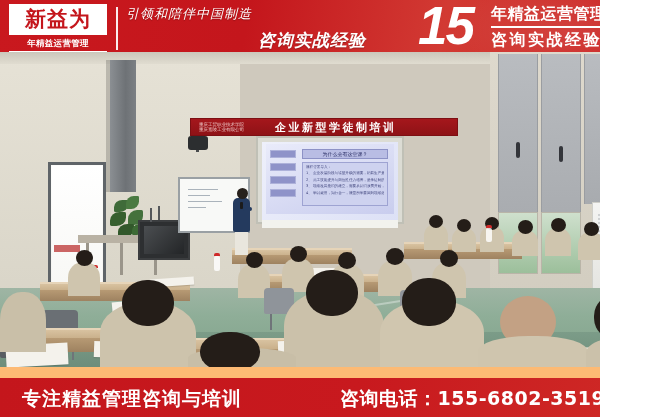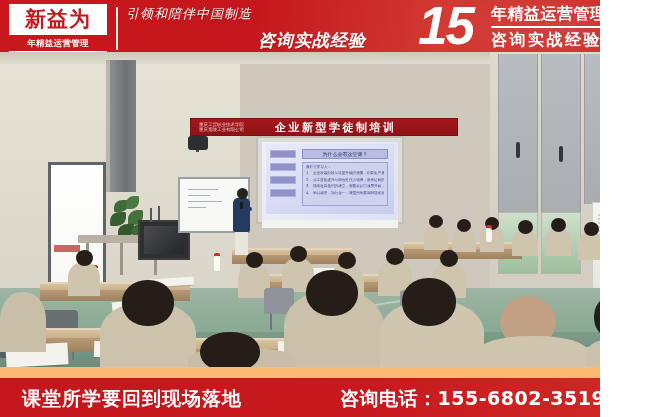--- a/index.html
+++ b/index.html
@@ -382,17 +382,17 @@
     <div class="head" style="left:122px;top:228px;width:52px;height:46px;border-radius:48%;"></div>
     <div class="person" style="left:188px;top:296px;width:108px;height:22px;background:#c8bea7;"></div>
     <div class="head" style="left:200px;top:280px;width:60px;height:40px;border-radius:48%;"></div>
     <div class="head-skin" style="left:500px;top:244px;width:56px;height:52px;"></div>
     <div class="person" style="left:478px;top:284px;width:110px;height:34px;background:#cfc5ae;"></div>
     <div class="head" style="left:594px;top:240px;width:56px;height:50px;border-radius:48%;"></div>
     <div class="person" style="left:586px;top:286px;width:70px;height:32px;background:#cbc1aa;"></div>
   </div>
 
   <div class="footer">
-    <div class="footer-left">课堂所学要回到现场落地</div>
+    <div class="footer-left">专注精益管理咨询与培训</div>
     <div class="footer-right">咨询电话：155-6802-3519</div>
   </div>
 
 </div>
 
 </body></html>

